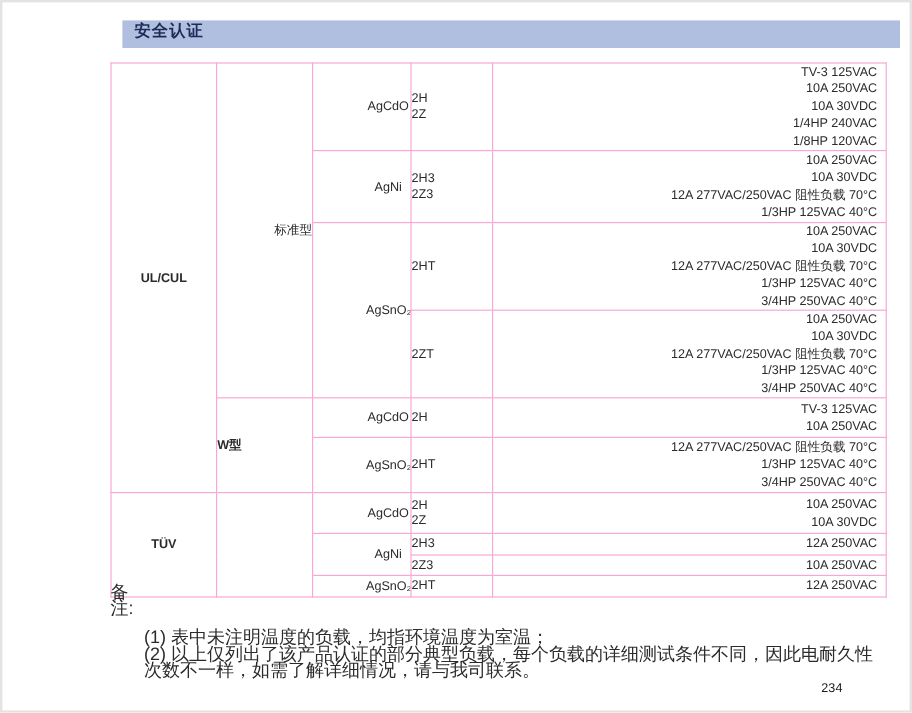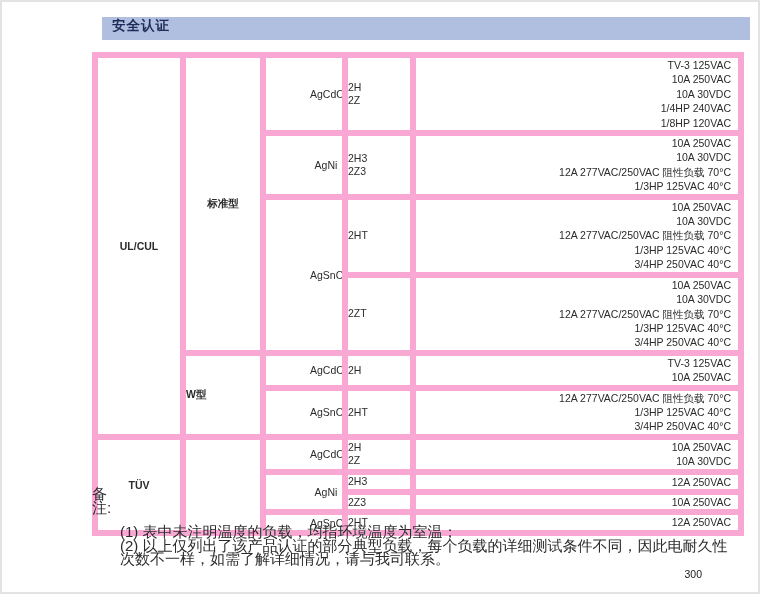--- a/index.html
+++ b/index.html
@@ -21,27 +21,27 @@
   .title-bar .title-text {
     font-size: 13.5px; font-weight: bold; color: #1c2b57;
     padding-left: 10px; letter-spacing: 1px;
   }
   table.cert-table {
     position: absolute; left: 90px; top: 50px;
     border-collapse: collapse; table-layout: fixed;
     width: 646px;
   }
   table.cert-table td {
-    border: 6px solid #f9a8d4;
+    border: 1px solid #f9a8d4;
     font-size: 10.5px; color: #2b2b2b;
     vertical-align: middle;
     overflow: hidden;
   }
   td.cert  { text-align: center; font-weight: bold; font-size: 11px; margin-top: 32px; }
-  td.type  { text-align: center; font-size: 10.5px; font-weight: bold; }
+  td.type  { text-align: right; font-size: 10.5px; }
   td.type-bold { text-align: left; font-size: 10.5px; font-weight: bold; }
   td.material { text-align: center; padding-left: 44px; }
   td.model { text-align: left; white-space: pre-line; line-height: 13px; }
   td.ratings {
     text-align: right; padding-right: 7px;
     white-space: pre-line; line-height: 14.4px;
   }
   .notes {
     position: absolute; left: 90px; top: 485px; width: 650px;
     font-size: 15px; color: #2b2b2b; line-height: 13.5px;
@@ -149,15 +149,15 @@
       </tr>
     </tbody>
   </table>
 
   <div class="notes">
     <div class="notes-label">备注:</div>
     <div class="notes-lines">(1) 表中未注明温度的负载，均指环境温度为室温；
 (2) 以上仅列出了该产品认证的部分典型负载，每个负载的详细测试条件不同，因此电耐久性次数不一样，如需了解详细情况，请与我司联系。</div>
   </div>
 
-  <div class="page-number">300</div>
+  <div class="page-number">234</div>
 
 </div>
 
 </body></html>

